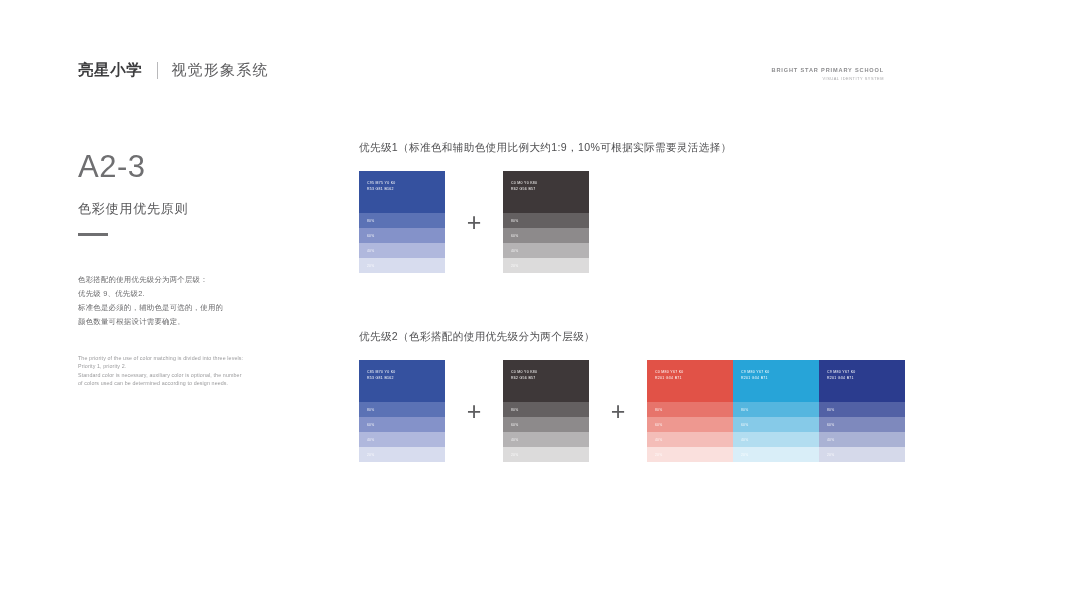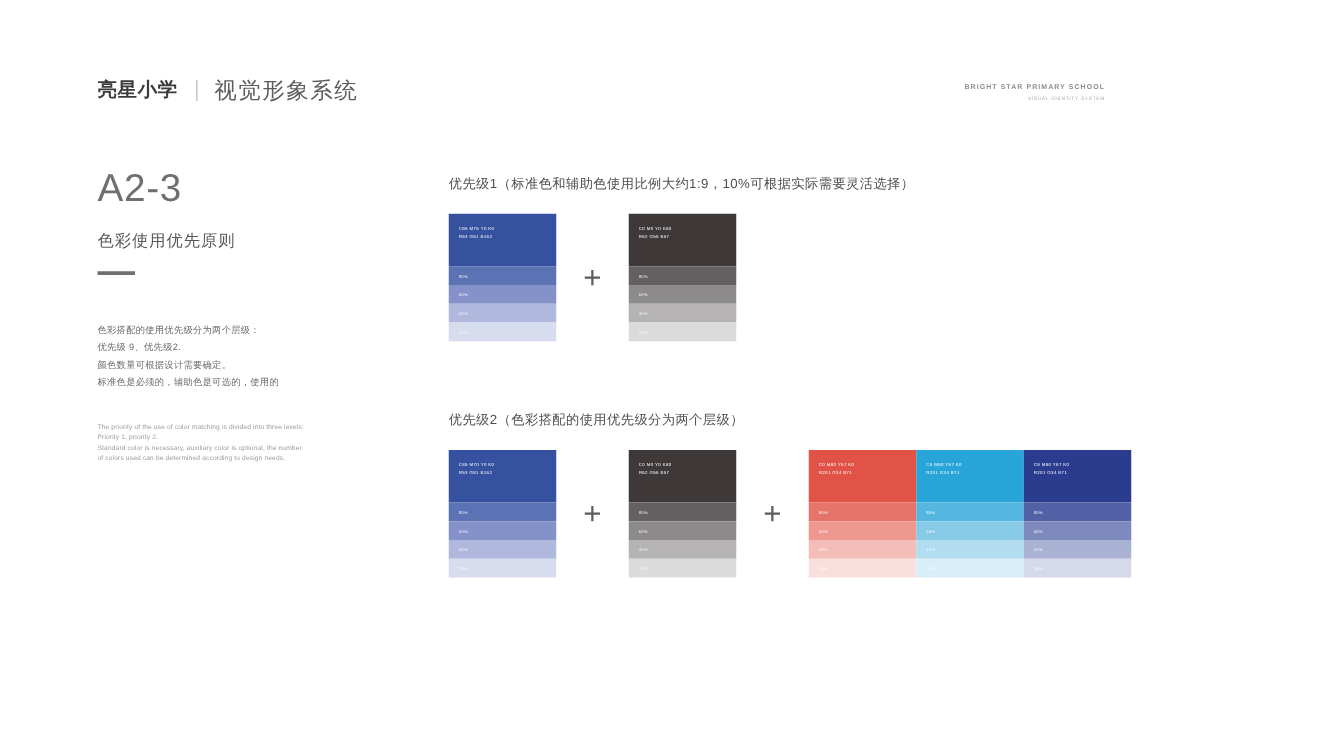--- a/index.html
+++ b/index.html
@@ -40,21 +40,21 @@
     letter-spacing: 0.6px;
   }
   .brand-cn .brand-divider {
     display: inline-block;
     width: 1px;
     height: 17px;
     background: #b9b9bb;
     margin: 0 13px 0 15px;
   }
   .brand-cn .brand-sub {
-    font-size: 18px;
+    font-size: 15px;
     color: #5c5c5e;
     letter-spacing: 1.2px;
   }
 
   .brand-en {
     position: absolute;
     right: 68px;
     top: 6px;
     text-align: right;
     white-space: nowrap;
@@ -70,21 +70,21 @@
     font-size: 3.9px;
     letter-spacing: 0.55px;
     color: #a8a8aa;
     line-height: 8px;
   }
 
   
   .left-col {
     position: absolute;
     left: 78px;
-    top: 134px;
+    top: 150px;
     width: 215px;
   }
   .sec-code {
     font-size: 31px;
     color: #6f6f71;
     letter-spacing: 0.5px;
     line-height: 34px;
     font-weight: 400;
   }
   .sec-title {
@@ -198,22 +198,22 @@
   </div>
 </div>
 
 <div class="left-col">
   <div class="sec-code">A2-3</div>
   <div class="sec-title">色彩使用优先原则</div>
   <div class="sec-rule"></div>
   <div class="body-cn" id="body-cn">
       <p>色彩搭配的使用优先级分为两个层级：</p>
       <p>优先级 9、优先级2.</p>
+      <p>标准色是必须的，辅助色是可选的，使用的</p>
       <p>颜色数量可根据设计需要确定。</p>
-      <p>标准色是必须的，辅助色是可选的，使用的</p>
     </div>
   <div class="body-en" id="body-en">
       <p>The priority of the use of color matching is divided into three levels:</p>
       <p>Priority 1, priority 2.</p>
       <p>Standard color is necessary, auxiliary color is optional, the number</p>
       <p>of colors used can be determined according to design needs.</p>
     </div>
 </div>
 
 <div class="content" id="content">

